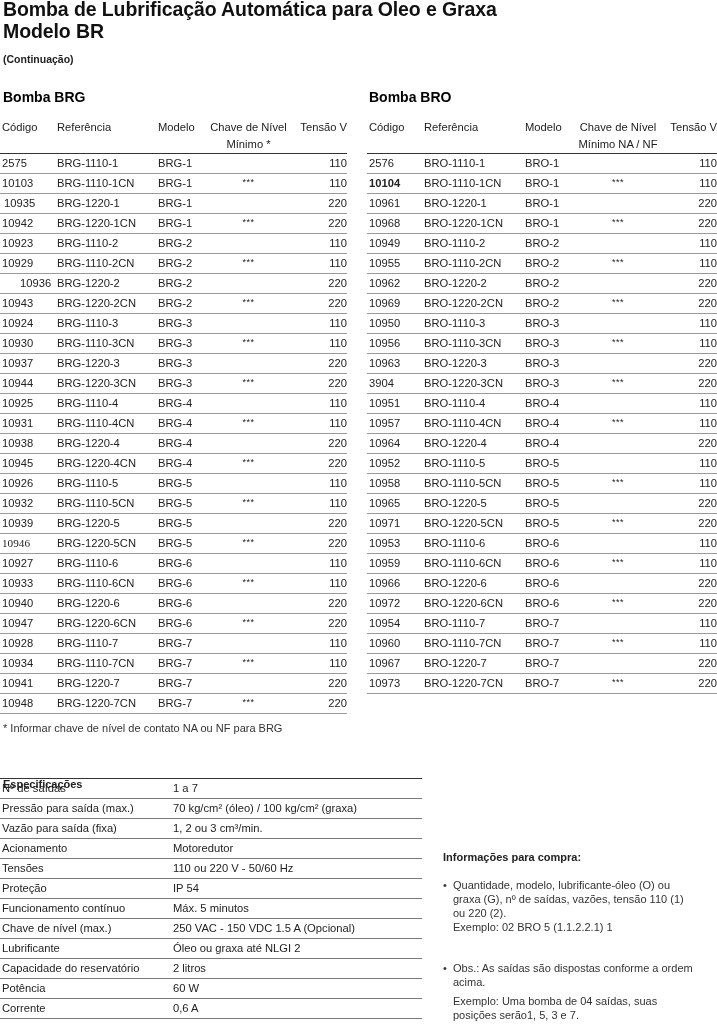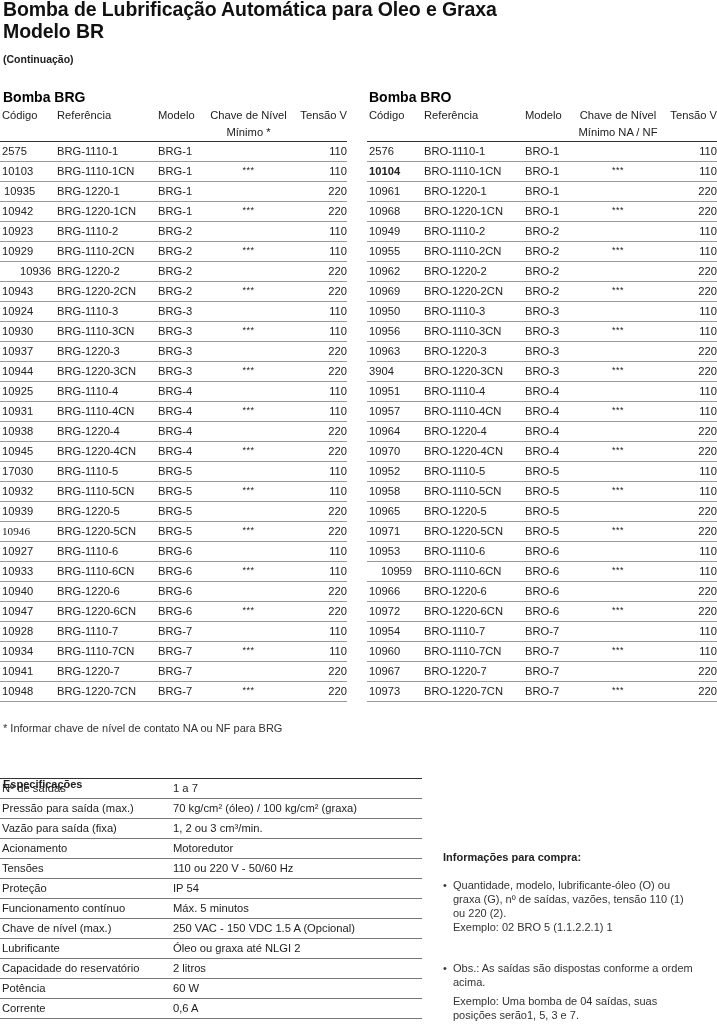--- a/index.html
+++ b/index.html
@@ -12,21 +12,21 @@
     font-size: 19.5px; font-weight: bold; line-height: 22px; color: #111;
     letter-spacing: -0.1px;
   }
   .subtitle {
     position: absolute; left: 3px; top: 53px; font-size: 10.5px; font-weight: bold; color: #222;
   }
   .section-head {
     position: absolute; top: 89px; font-size: 14px; font-weight: bold; color: #000000;
   }
   .tbl {
-    position: absolute; top: 104px; border-collapse: collapse;
+    position: absolute; top: 116px; border-collapse: collapse;
     font-size: 11.2px; color: #222;
   }
   .tbl th {
     font-weight: normal; text-align: left; vertical-align: top;
     padding: 3px 0 0 0; height: 33px; box-sizing: border-box; line-height: 17px;
     border-bottom: 1px solid #333;
   }
   .tbl td {
     height: 19.85px; padding: 0; border-bottom: 1px solid #999; box-sizing: border-box;
     line-height: 19px; white-space: nowrap;
@@ -194,21 +194,21 @@
         <td class="r">220</td>
       </tr>
       <tr>
         <td style="padding-left: 2px;">10945</td>
         <td>BRG-1220-4CN</td>
         <td>BRG-4</td>
         <td class="stars">***</td>
         <td class="r">220</td>
       </tr>
       <tr>
-        <td style="padding-left: 2px;">17030</td>
+        <td style="padding-left: 2px;">10926</td>
         <td>BRG-1110-5</td>
         <td>BRG-5</td>
         <td class="stars"></td>
         <td class="r">110</td>
       </tr>
       <tr>
         <td style="padding-left: 2px;">10932</td>
         <td>BRG-1110-5CN</td>
         <td>BRG-5</td>
         <td class="stars">***</td>
@@ -405,27 +405,20 @@
         <td class="r">110</td>
       </tr>
       <tr>
         <td style="padding-left: 2px;">10964</td>
         <td>BRO-1220-4</td>
         <td>BRO-4</td>
         <td class="stars"></td>
         <td class="r">220</td>
       </tr>
       <tr>
-        <td style="padding-left: 2px;">10970</td>
-        <td>BRO-1220-4CN</td>
-        <td>BRO-4</td>
-        <td class="stars">***</td>
-        <td class="r">220</td>
-      </tr>
-      <tr>
         <td style="padding-left: 2px;">10952</td>
         <td>BRO-1110-5</td>
         <td>BRO-5</td>
         <td class="stars"></td>
         <td class="r">110</td>
       </tr>
       <tr>
         <td style="padding-left: 2px;">10958</td>
         <td>BRO-1110-5CN</td>
         <td>BRO-5</td>
@@ -447,21 +440,21 @@
         <td class="r">220</td>
       </tr>
       <tr>
         <td style="padding-left: 2px;">10953</td>
         <td>BRO-1110-6</td>
         <td>BRO-6</td>
         <td class="stars"></td>
         <td class="r">110</td>
       </tr>
       <tr>
-        <td style="padding-left: 2px; text-align: center;">10959</td>
+        <td style="padding-left: 2px;">10959</td>
         <td>BRO-1110-6CN</td>
         <td>BRO-6</td>
         <td class="stars">***</td>
         <td class="r">110</td>
       </tr>
       <tr>
         <td style="padding-left: 2px;">10966</td>
         <td>BRO-1220-6</td>
         <td>BRO-6</td>
         <td class="stars"></td>

